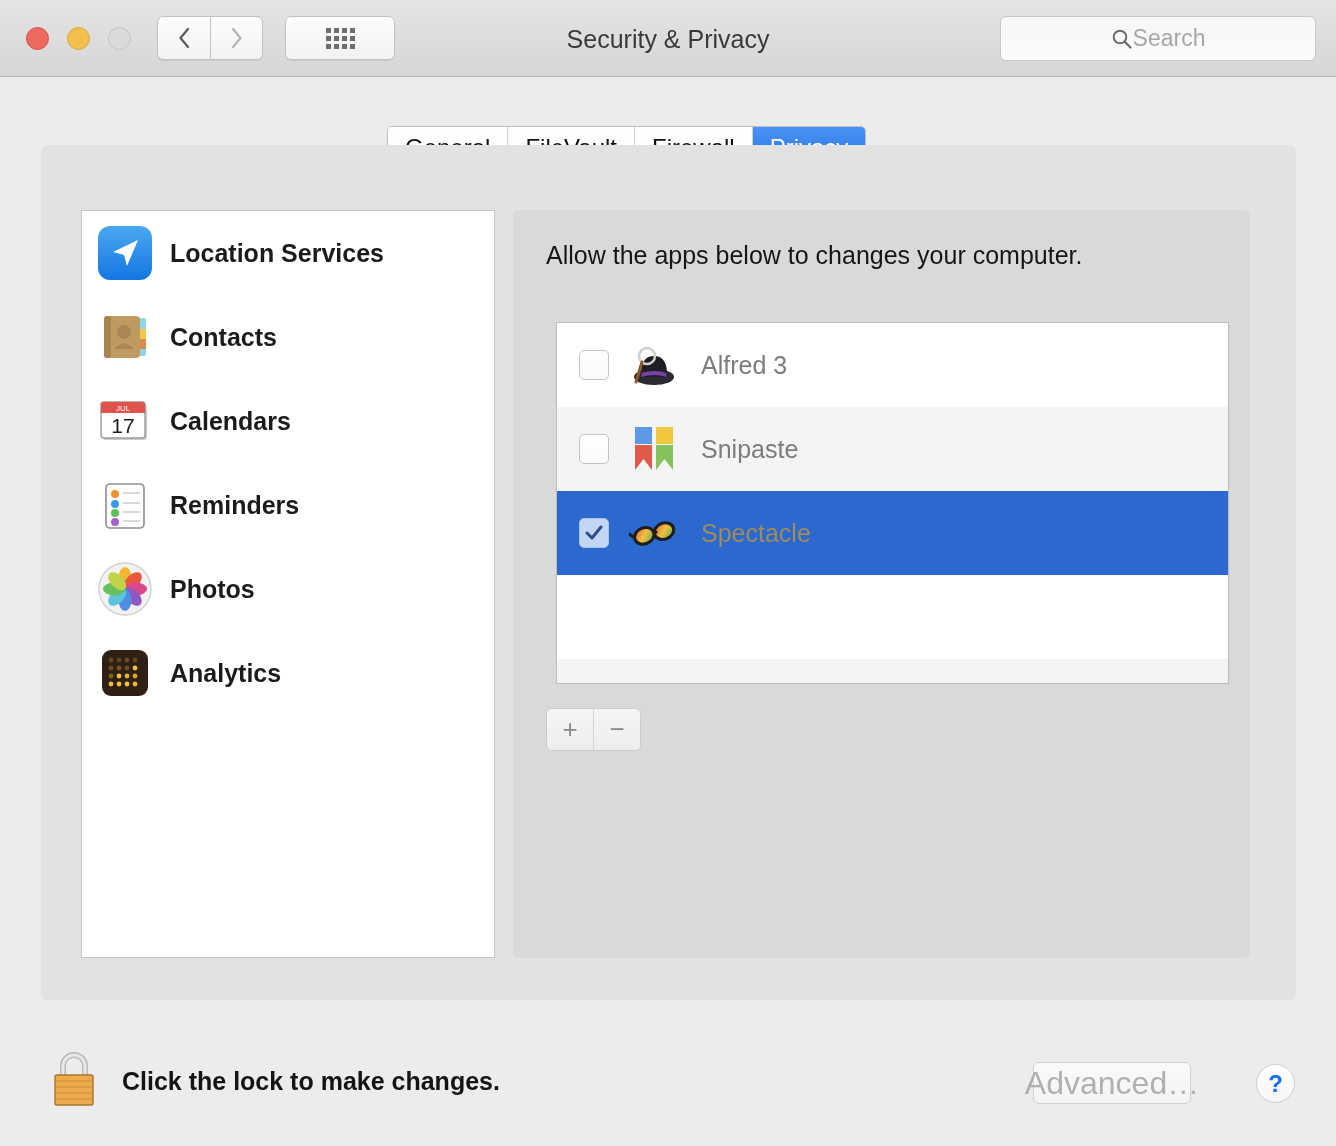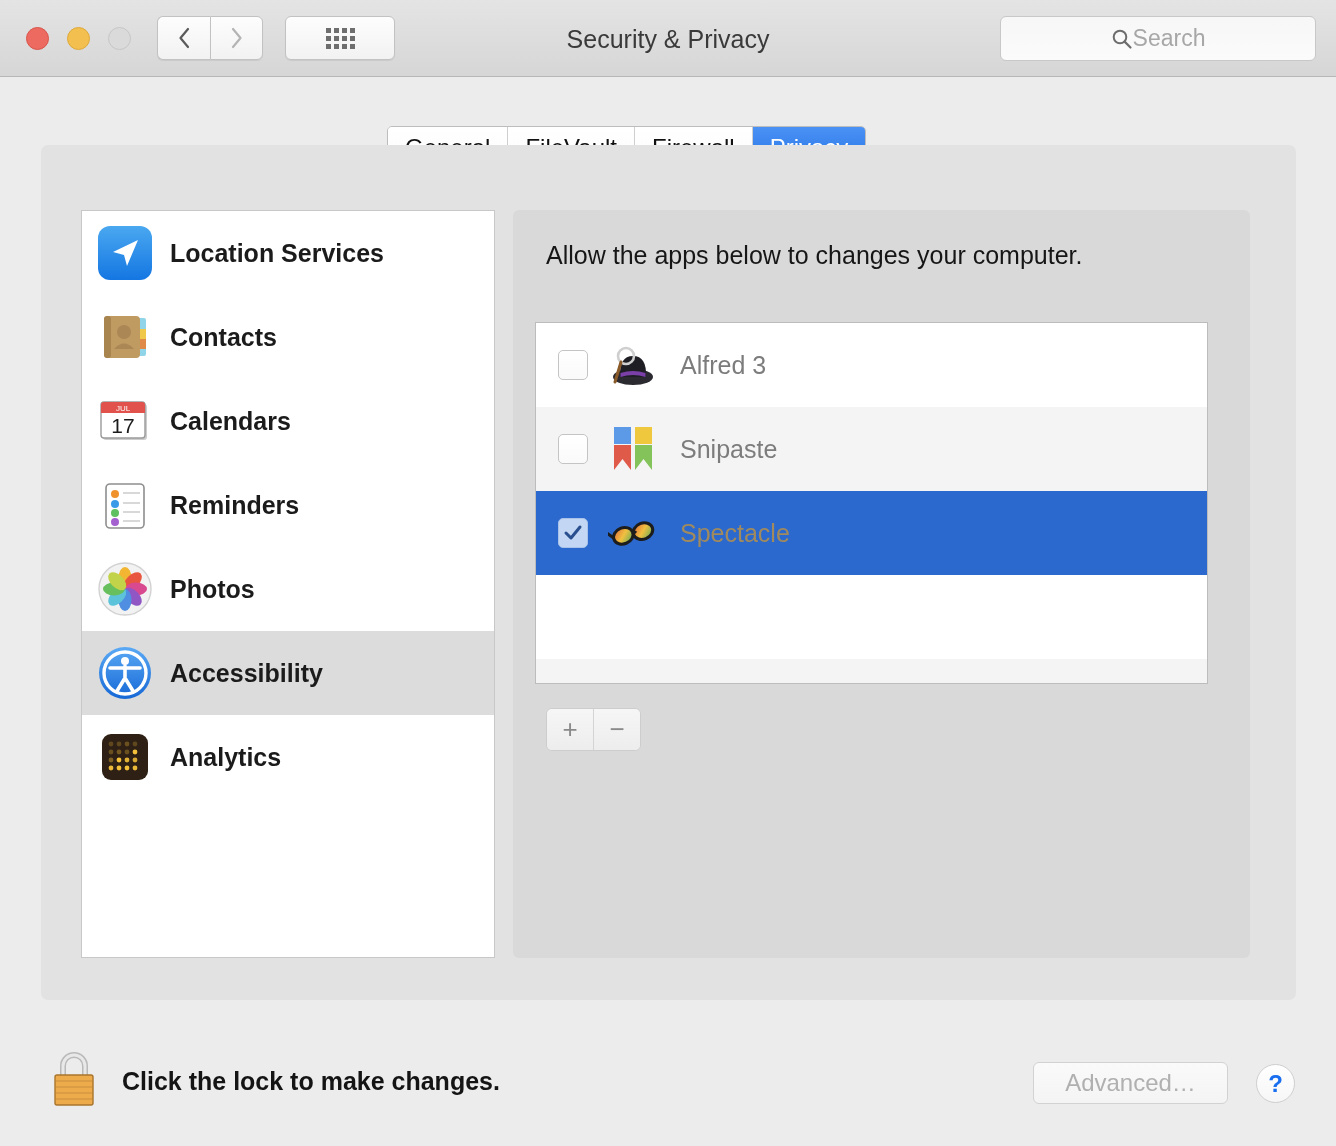--- a/index.html
+++ b/index.html
@@ -174,21 +174,21 @@
     box-sizing: border-box;
   }
   .allowtext {
     position: absolute;
     left: 33px; top: 31px;
     font-size: 25px;
     color: #161616;
   }
   .applist {
     position: absolute;
-    left: 22px; top: 112px;
+    left: 43px; top: 112px;
     width: 673px; height: 362px;
     background: #ffffff;
     border: 1px solid #bcbcbc;
     box-sizing: border-box;
     overflow: hidden;
   }
   .arow {
     display: flex; align-items: center;
     height: 84px;
     padding-left: 22px;
@@ -247,27 +247,27 @@
   .lockmsg {
     position: absolute;
     left: 122px; top: 1067px;
     font-size: 25px;
     color: #141414;
     font-weight: bold;
   }
   .advbtn {
     position: absolute;
     left: 1033px; top: 1062px;
-    width: 195px; height: 42px;
+    width: 158px; height: 42px;
     background: linear-gradient(to bottom, #fafafa, #f4f4f4);
     border: 1px solid #d2d2d2;
     border-radius: 6px;
     box-sizing: border-box;
     display: flex; align-items: center; justify-content: center;
-    font-size: 24px;
+    font-size: 32px;
     color: #b0b0b0;
   }
   .helpbtn {
     position: absolute;
     left: 1256px; top: 1064px;
     width: 39px; height: 39px;
     border-radius: 50%;
     background: linear-gradient(to bottom, #ffffff, #f6f6f6);
     border: 1px solid #cfcfcf;
     box-sizing: border-box;
@@ -415,37 +415,20 @@
             <ellipse cx="0" cy="-11" rx="6.5" ry="11" fill="#4f8ee0" transform="rotate(180)"></ellipse>
             <ellipse cx="0" cy="-11" rx="6.5" ry="11" fill="#5dc3da" transform="rotate(225)"></ellipse>
             <ellipse cx="0" cy="-11" rx="6.5" ry="11" fill="#67bf5e" transform="rotate(270)"></ellipse>
             <ellipse cx="0" cy="-11" rx="6.5" ry="11" fill="#c2d34a" transform="rotate(315)"></ellipse>
           </g>
         </svg>
       </div>
       <span class="slabel">Photos</span>
     </div>
 
-    <div class="srow sel">
-      <div class="sicon">
-        <svg viewBox="0 0 56 56" width="56" height="56">
-          <defs>
-              <linearGradient id="accg" x1="0" y1="0" x2="0" y2="1">
-            <stop offset="0" stop-color="#5aa9f5"></stop>
-                <stop offset="1" stop-color="#1668d6"></stop>
-          </linearGradient>
-            </defs>
-          <circle cx="28" cy="28" r="26" fill="url(#accg)"></circle>
-          <circle cx="28" cy="28" r="21" fill="none" stroke="#ffffff" stroke-width="3.4"></circle>
-          <circle cx="28" cy="16" r="4" fill="#ffffff"></circle>
-          <path d="M13 23 h30 M28 21 v14 M28 33 L20 46 M28 33 L36 46" stroke="#ffffff" stroke-width="3.6" stroke-linecap="round" fill="none"></path>
-        </svg>
-      </div>
-      <span class="slabel">Accessibility</span>
-    </div>
 
     <div class="srow">
       <div class="sicon">
         <svg viewBox="0 0 56 56" width="56" height="56">
           <rect x="5" y="5" width="46" height="46" rx="9" fill="#2e2014"></rect>
           <g fill="#f5c13a">
             <circle cx="14" cy="15" r="2.4" opacity="0.25"></circle>
               <circle cx="22" cy="15" r="2.4" opacity="0.25"></circle>
             <circle cx="30" cy="15" r="2.4" opacity="0.3"></circle>
               <circle cx="38" cy="15" r="2.4" opacity="0.25"></circle>

